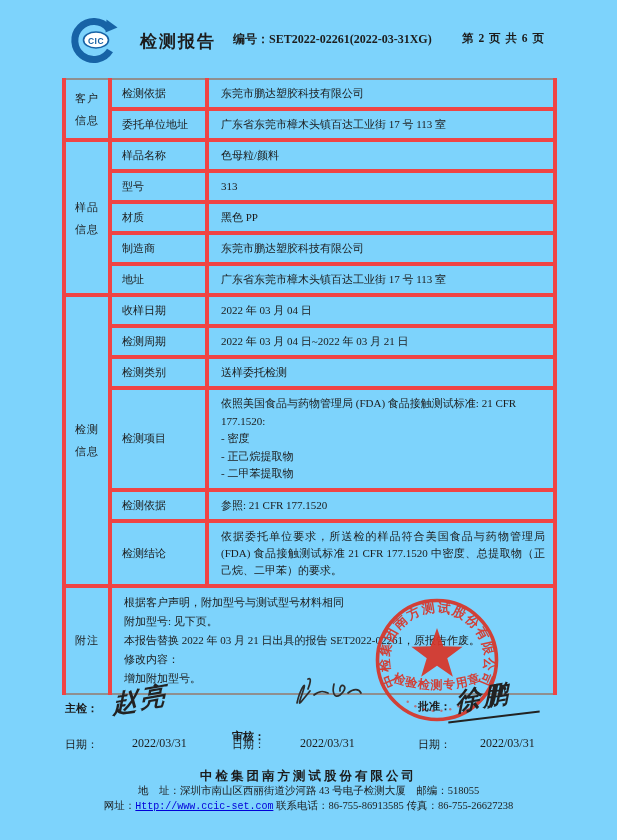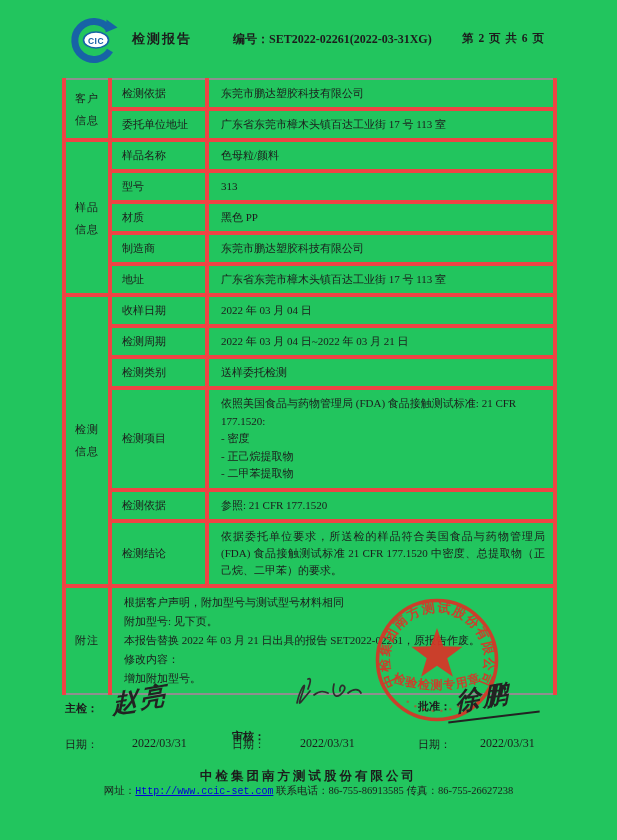--- a/index.html
+++ b/index.html
@@ -1,20 +1,20 @@
 <!DOCTYPE html>
 <html><head>
 <meta charset="utf-8">
 <style>
   html,body{margin:0;padding:0;background:#fff;}
-  .page{position:relative;width:617px;height:840px;background:#22c55e;overflow:hidden;
+  .page{position:relative;width:617px;height:840px;background:#7dd3fc;overflow:hidden;
         font-family:"Liberation Serif","DejaVu Serif",serif;color:#1c1c1c;}
   
   .logo{position:absolute;left:66px;top:16px;}
-  .report-title{position:absolute;left:132px;top:30px;font-size:13px;font-weight:bold;letter-spacing:2px;}
+  .report-title{position:absolute;left:140px;top:30px;font-size:17px;font-weight:bold;letter-spacing:2px;}
   .report-number{position:absolute;left:233px;top:31px;font-size:12px;font-weight:bold;}
   .page-info{position:absolute;left:462px;top:31px;font-size:11.5px;font-weight:bold;letter-spacing:1px;}
   
   .report-table{position:absolute;left:62px;top:78px;width:495px;border-collapse:collapse;table-layout:fixed;border-radius:7px;}
   .report-table td{border:4px solid #ef4444;font-size:11px;line-height:17px;padding:5px 8px;vertical-align:middle;}
   .report-table tr.sec-start td{border-top:2px solid #8f8f8f;}
   .report-table tr:last-child td{border-bottom:2px solid #8f8f8f;}
   td.sec-label{text-align:center;white-space:pre-line;letter-spacing:1px;padding:5px 2px;line-height:22px;}
   td.field{padding-left:10px;}
   td.value{padding-left:12px;}
@@ -178,19 +178,20 @@
 
   <span class="date-label" style="left:65px;top:737px">日期：</span>
   <span class="date-value" style="left:132px;top:736px">2022/03/31</span>
   <span class="date-label" style="left:232px;top:737px">日期：</span>
   <span class="date-value" style="left:300px;top:736px">2022/03/31</span>
   <span class="date-label" style="left:418px;top:737px">日期：</span>
   <span class="date-value" style="left:480px;top:736px">2022/03/31</span>
 
   <div class="footer">
     <div class="footer-company">中检集团南方测试股份有限公司</div>
+    <div class="footer-line">地　址：深圳市南山区西丽街道沙河路 43 号电子检测大厦　邮编：518055</div>
     <div class="footer-line">
       <span>网址：</span><a class="footer-link" href="#">Http://www.ccic-set.com</a>
       <span>联系电话：86-755-86913585 传真：86-755-26627238</span>
     </div>
   </div>
 
 </div>
 
 </body></html>

